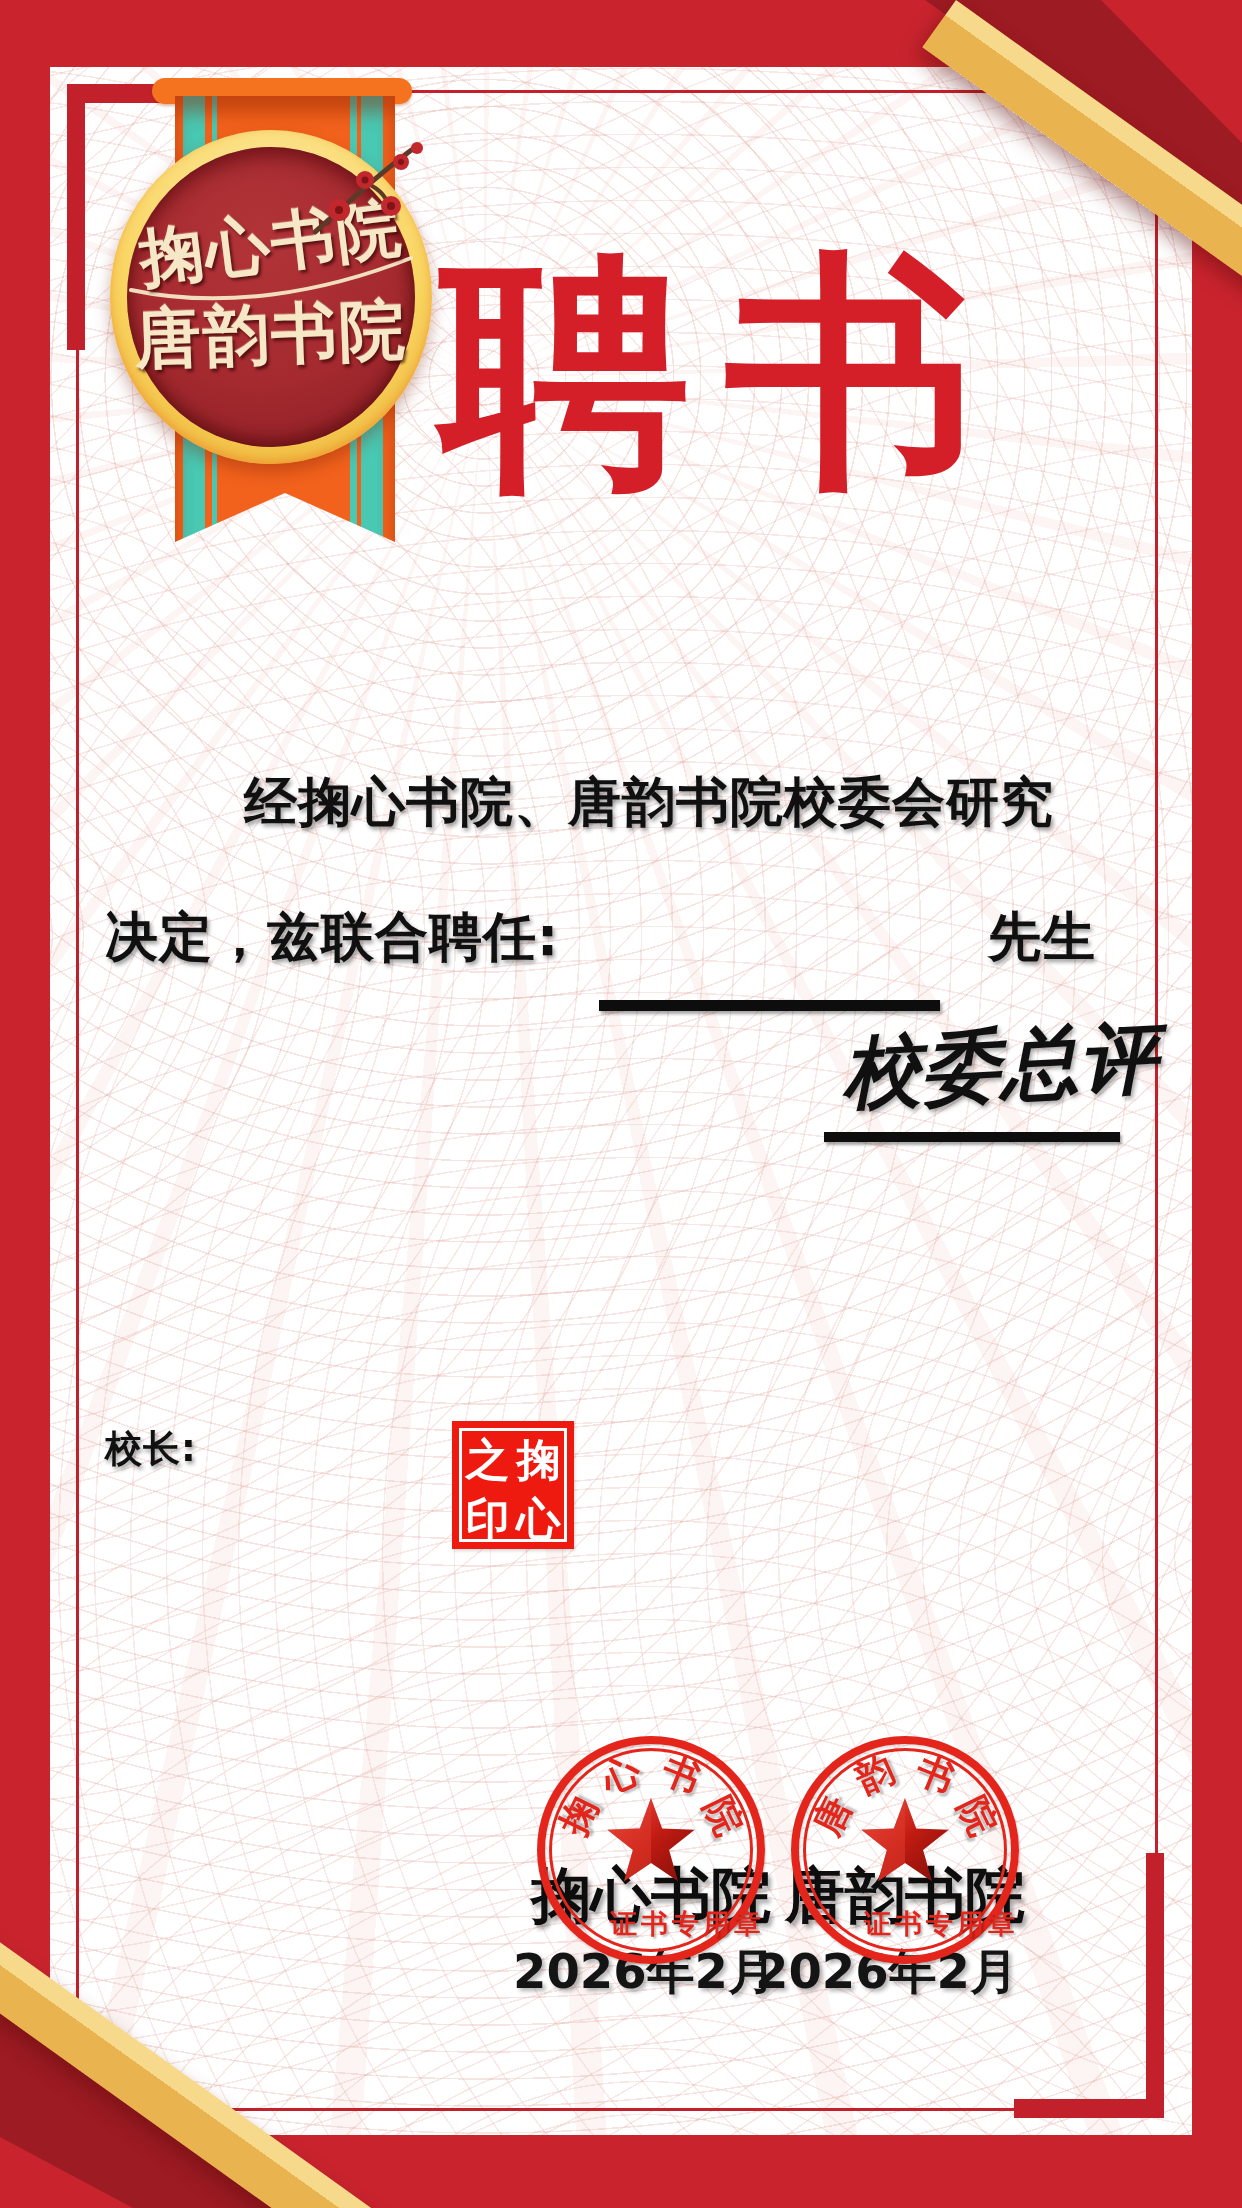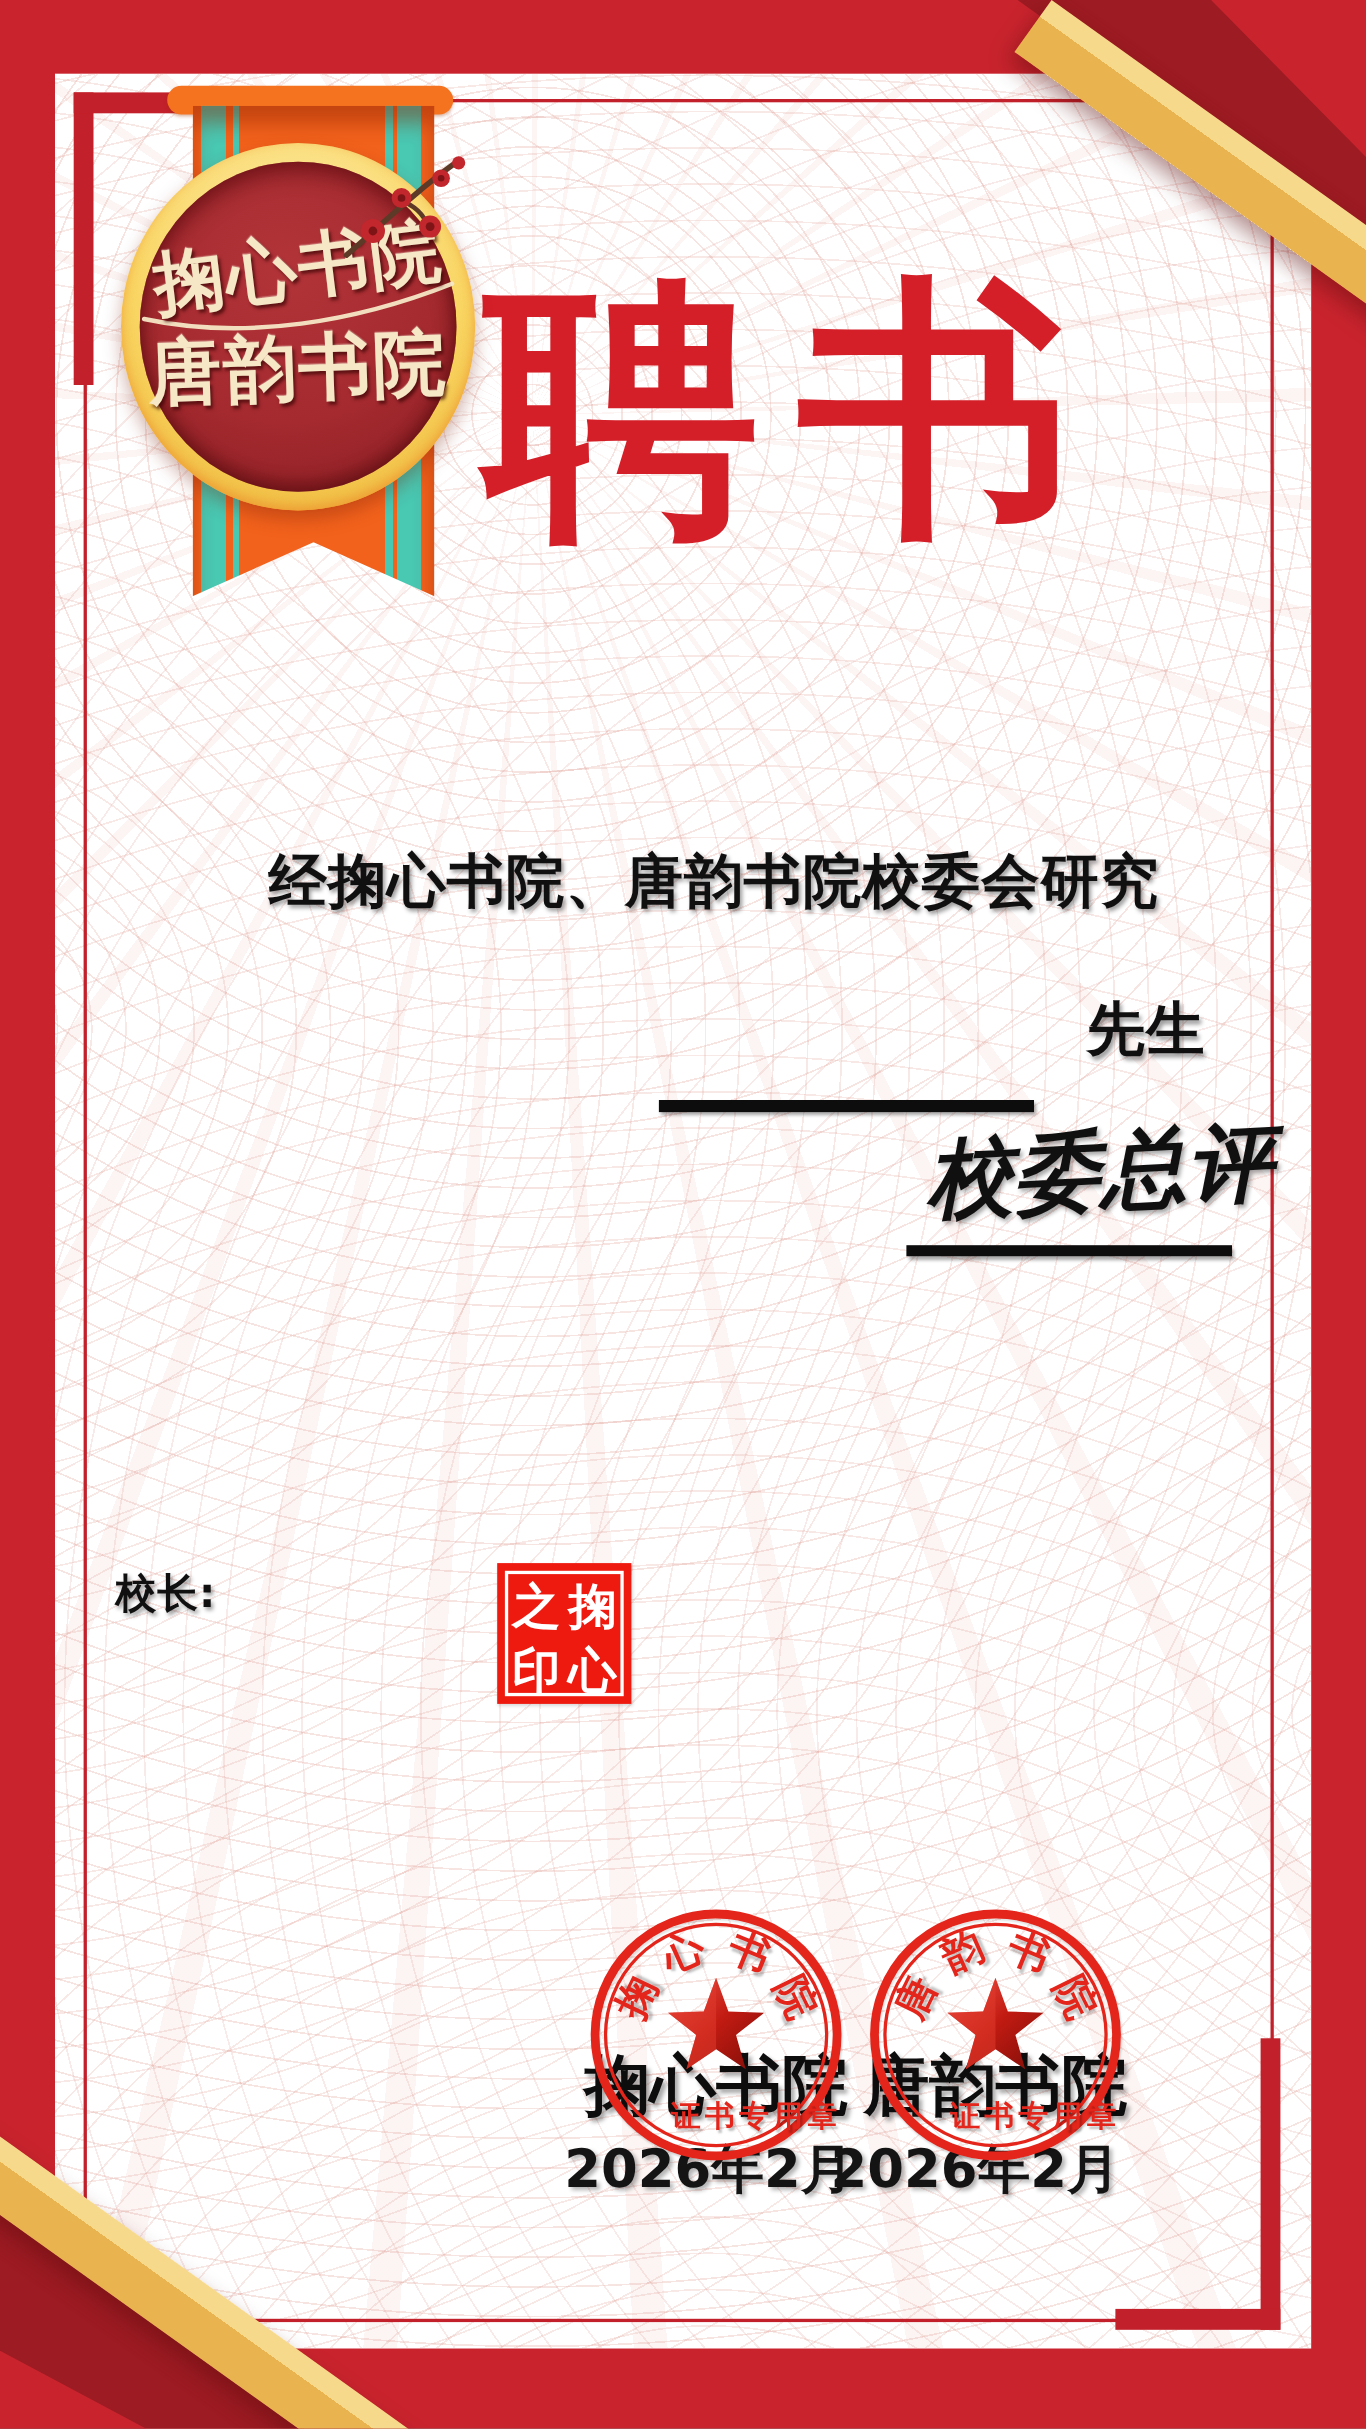--- a/index.html
+++ b/index.html
@@ -187,20 +187,21 @@
       <circle cx="112" cy="12" r="6" fill="#c1272d"></circle>
     </svg>
     <div class="med-line med-line1">掬心书院</div>
     <div class="med-line med-line2">唐韵书院</div>
   </div>
 
   <div class="title">聘书</div>
 
   <div class="body-text" style="left:244px;top:772px;">经掬心书院、唐韵书院校委会研究</div>
 
+  <div class="body-text" style="left:105px;top:907px;">决定，兹联合聘任:</div>
   <div class="body-text" style="left:988px;top:907px;">先生</div>
   <div class="underline-bar" style="left:599px;top:1000px;width:341px;height:11px;"></div>
 
   <div class="body-text cursive" style="left:830px;top:1020px;width:340px;text-align:center;font-size:78px;transform:rotate(-3deg);">校委总评</div>
   <div class="underline-bar" style="left:824px;top:1132px;width:296px;height:10px;"></div>
 
 
   <div class="body-text" style="left:105px;top:1428px;font-size:37px;">校长:</div>
   <div class="seal">
     <div class="seal-inner">

